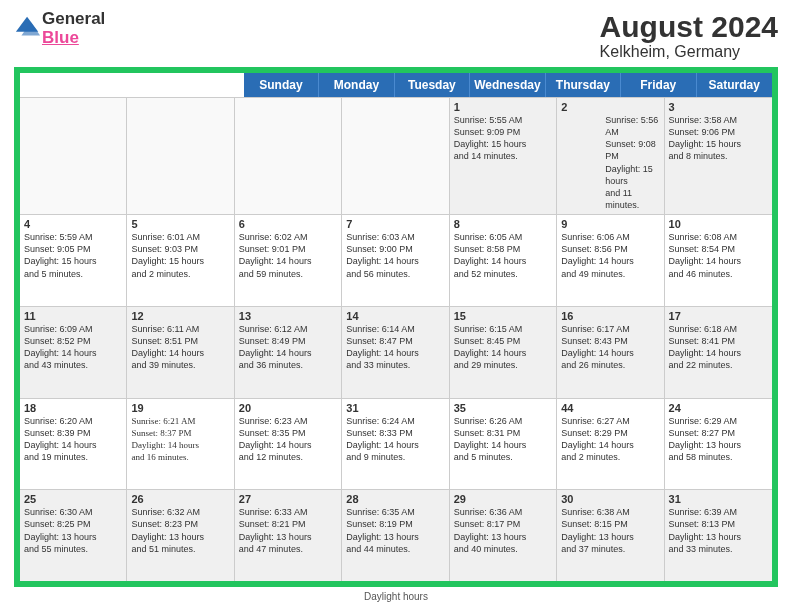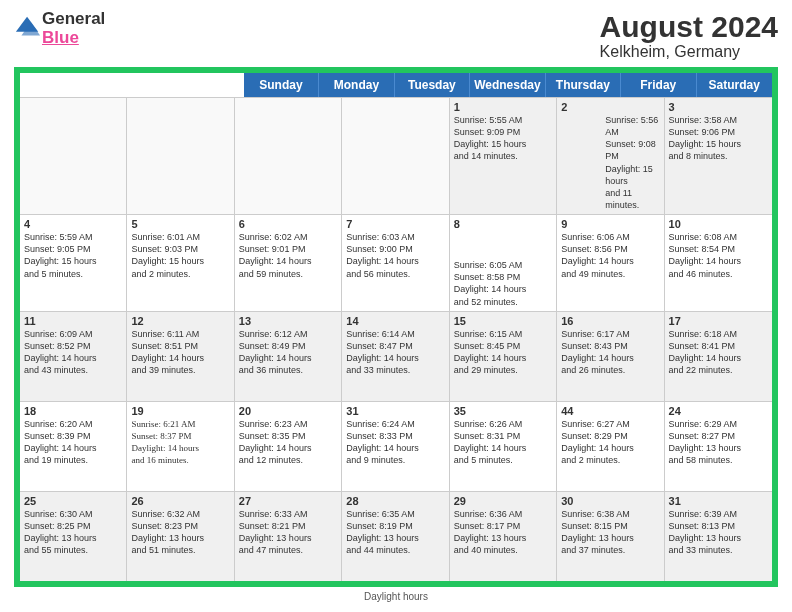--- a/index.html
+++ b/index.html
@@ -208,21 +208,21 @@
           </div>
           <div class="cal-cell">
             <div class="day-num">7</div>
             <div class="day-info" style="white-space: pre-line;">Sunrise: 6:03 AM
 Sunset: 9:00 PM
 Daylight: 14 hours
 and 56 minutes.</div>
           </div>
           <div class="cal-cell">
             <div class="day-num">8</div>
-            <div class="day-info" style="white-space: pre-line; margin-top: 28px;">Sunrise: 6:05 AM
+            <div class="day-info" style="white-space: pre-line;">Sunrise: 6:05 AM
 Sunset: 8:58 PM
 Daylight: 14 hours
 and 52 minutes.</div>
           </div>
           <div class="cal-cell">
             <div class="day-num">9</div>
             <div class="day-info" style="white-space: pre-line;">Sunrise: 6:06 AM
 Sunset: 8:56 PM
 Daylight: 14 hours
 and 49 minutes.</div>

